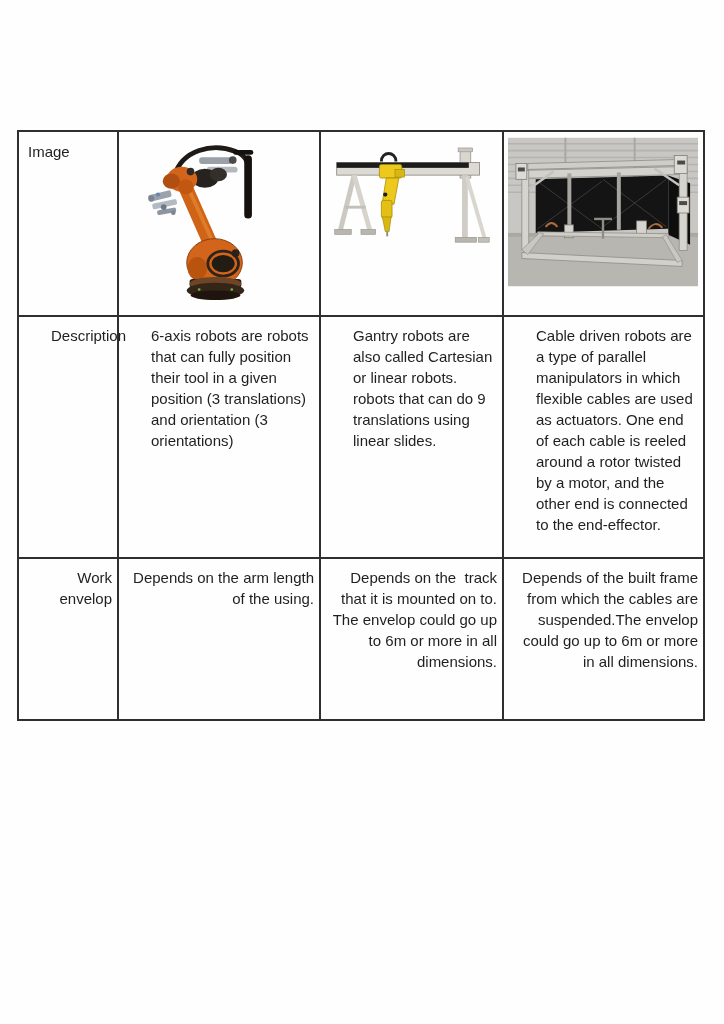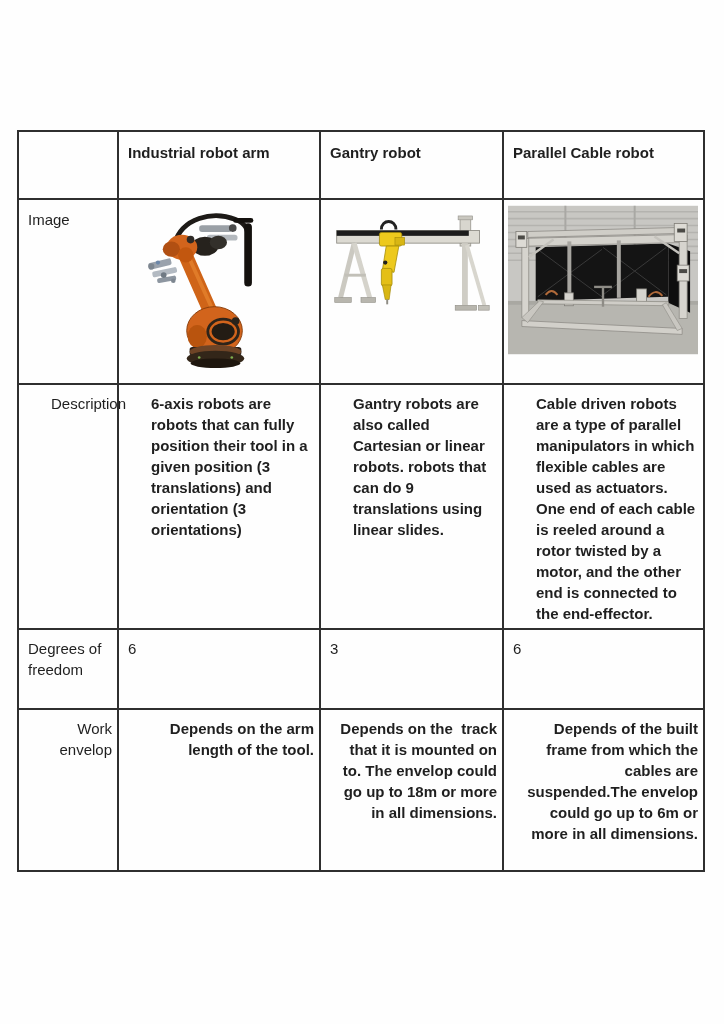--- a/index.html
+++ b/index.html
@@ -20,46 +20,40 @@
     font-size:15px;line-height:21px;
     background:#fefefe;
   }
   tr.r-head td{height:52px;font-weight:bold;padding-top:10px;}
   tr.r-image td{height:170px;padding:0;}
   tr.r-desc td{height:228px;padding-left:32px;}
   tr.r-dof td{height:66px;}
   tr.r-work td{height:148px;text-align:right;}
   td.lbl{padding-top:9px;}
   td.cable-cell{line-height:23.5px;}
-  .prewrap{white-space:pre-wrap;font-weight:bold;}
+  .prewrap{white-space:pre-wrap;}
   .imgwrap{display:block;}
   .img-industrial{margin:6px 0 0 22px;width:125px;height:163px;}
   .img-gantry{margin:14px 0 0 4px;width:172px;height:102px;}
   .img-cable{margin:5px 0 0 4px;width:190px;height:150px;}
   svg{display:block;}
 </style>
 </head>
 <body>
 
 <div class="page">
   <table class="cmp">
     <colgroup>
       <col style="width:100px">
         <col style="width:202px">
         <col style="width:183px">
         <col style="width:201px">
     </colgroup>
 
     <tbody>
-        <tr class="r-head">
-      <td class="lbl"></td>
-      <td>Industrial robot arm</td>
-      <td>Gantry robot</td>
-      <td>Parallel Cable robot</td>
-    </tr>
 
     <tr class="r-image">
       <td class="lbl" style="padding:9px 5px 4px 9px">Image</td>
       <td>
         <span class="imgwrap img-industrial">
           <svg viewBox="0 0 125 170" width="125" height="163" role="img" aria-label="industrial-robot-arm-photo">
 
             <path d="M32,40 C40,12 72,5 96,14 C106,18 109,24 109,34 L109,70" fill="none" stroke="#1d1a17" stroke-width="5" stroke-linecap="round"></path>
             <line x1="109" y1="22" x2="109" y2="80" stroke="#14110e" stroke-width="8" stroke-linecap="round"></line>
             <line x1="96" y1="15" x2="112" y2="15" stroke="#14110e" stroke-width="5" stroke-linecap="round"></line>
@@ -207,28 +201,22 @@
       </td>
     </tr>
 
     <tr class="r-desc">
       <td class="lbl">Description</td>
       <td class="prewrap">6-axis robots are robots that can fully position their tool in a given position (3 translations) and orientation (3 orientations)</td>
       <td class="prewrap">Gantry robots are also called Cartesian or linear robots. robots that can do 9 translations using linear slides.</td>
       <td class="prewrap cable-cell">Cable driven robots are a type of parallel manipulators in which flexible cables are used as actuators. One end of each cable is reeled around a rotor twisted by a motor, and the other end is connected to the end-effector.</td>
     </tr>
 
-    <tr class="r-dof">
-      <td class="lbl">Degrees of freedom</td>
-      <td>6</td>
-      <td>3</td>
-      <td>6</td>
-    </tr>
 
     <tr class="r-work">
       <td class="lbl">Work envelop</td>
-      <td class="prewrap">Depends on the arm length of the tool.</td>
-      <td class="prewrap">Depends on the  track that it is mounted on to. The envelop could go up to 18m or more in all dimensions.</td>
+      <td class="prewrap">Depends on the arm length of the using.</td>
+      <td class="prewrap">Depends on the  track that it is mounted on to. The envelop could go up to 6m or more in all dimensions.</td>
       <td class="prewrap cable-cell">Depends of the built frame from which the cables are suspended.The envelop could go up to 6m or more in all dimensions.</td>
     </tr>
   </tbody>
     </table>
 </div>
 
 </body></html>

